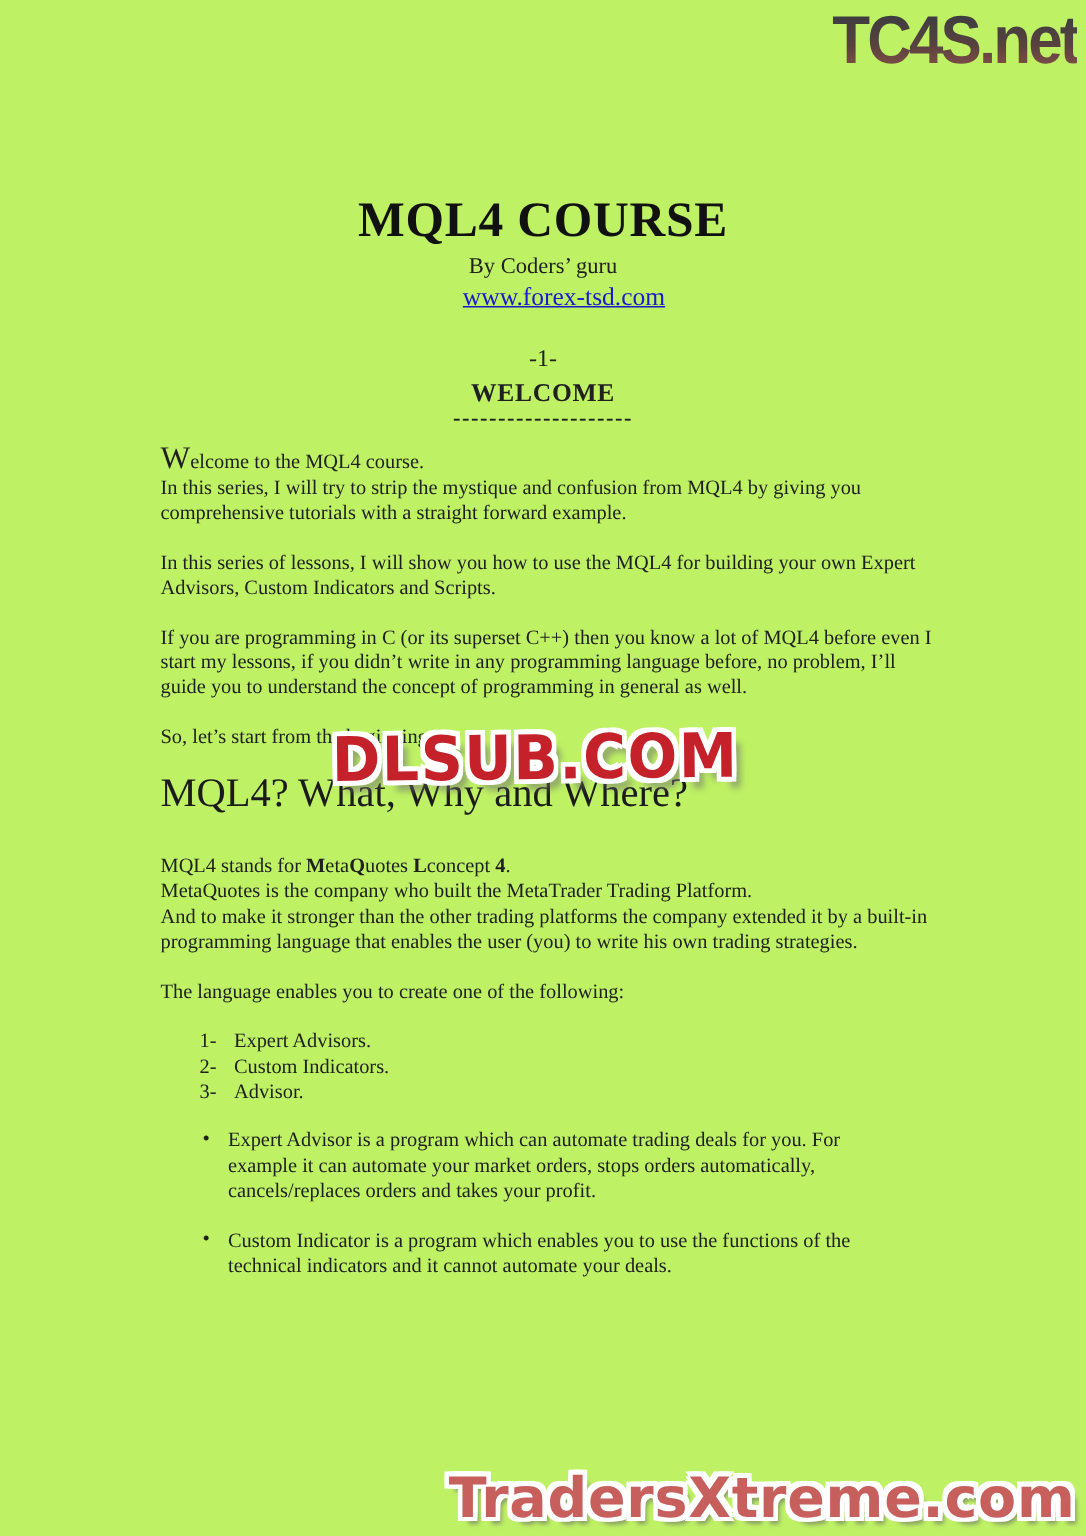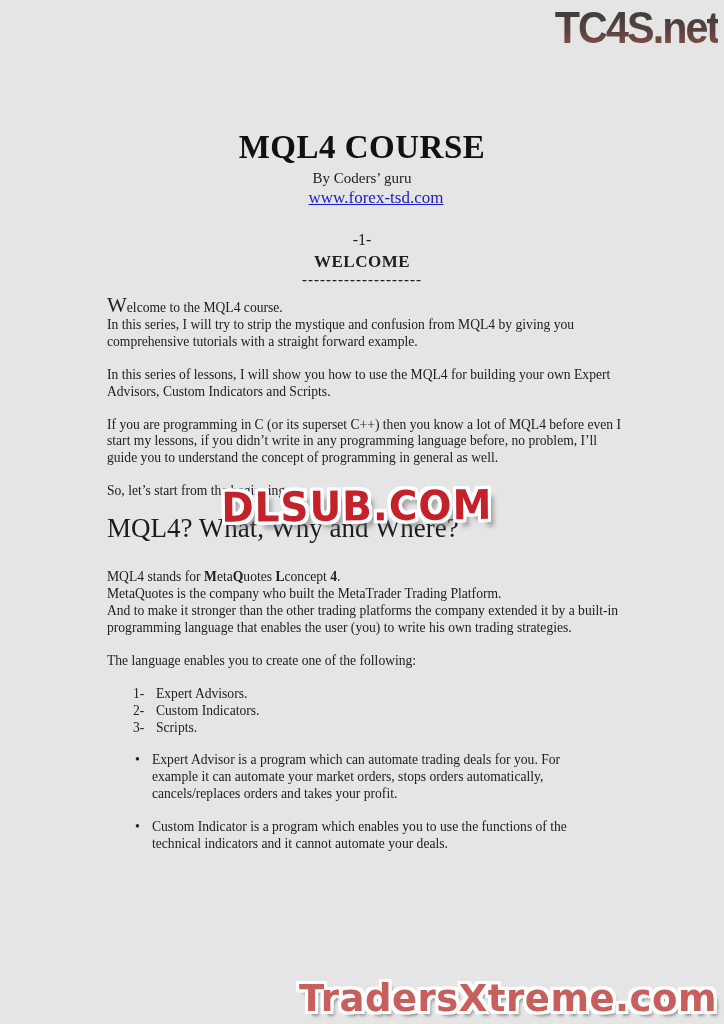--- a/index.html
+++ b/index.html
@@ -1,19 +1,19 @@
 <!DOCTYPE html>
 <html><head>
 <meta charset="utf-8">
 <style>
   html,body{margin:0;padding:0;background:#888;}
   .page{
     position:relative;
     width:724px;height:1024px;
-    background:#e5e5e5;
+    background:#bef264;
     overflow:hidden;
     font-family:"Liberation Serif", serif;
     color:#202020;
     margin:0 auto;
   }
 
   
   .top-logo{
     position:absolute;top:2px;right:6px;
     font-family:"Liberation Sans", sans-serif;
@@ -136,21 +136,21 @@
       <div class="num-row">
         <span class="marker">1-</span>
         <span>Expert Advisors.</span>
       </div>
       <div class="num-row">
         <span class="marker">2-</span>
         <span>Custom Indicators.</span>
       </div>
       <div class="num-row">
         <span class="marker">3-</span>
-        <span>Scripts.</span>
+        <span>Advisor.</span>
       </div>
     </div>
 
     <div class="bullet-item">
       <span class="marker">•</span>
       <span class="btext">Expert Advisor is a program which can automate trading deals for you. For example it can automate your market orders, stops orders automatically, cancels/replaces orders and takes your profit.</span>
     </div>
 
     <div class="bullet-item">
       <span class="marker">•</span>

